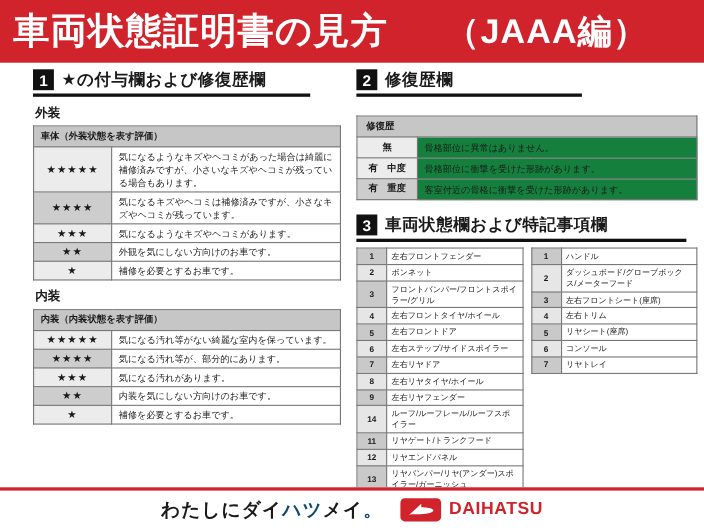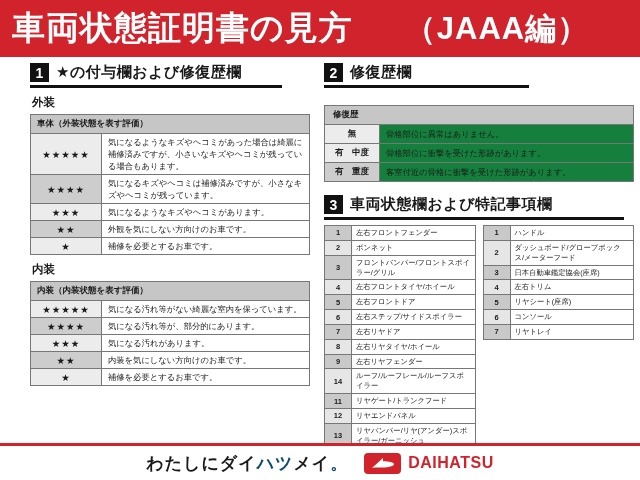--- a/index.html
+++ b/index.html
@@ -234,21 +234,21 @@
               <tr class="row-odd">
             <td class="no">1</td>
             <td class="name">ハンドル</td>
           </tr>
           <tr class="row-even">
             <td class="no">2</td>
             <td class="name">ダッシュボード/グローブボックス/メーターフード</td>
           </tr>
           <tr class="row-odd">
             <td class="no">3</td>
-            <td class="name">日本自動車鑑定協会(座席)</td>
+            <td class="name">左右フロントシート(座席)</td>
           </tr>
           <tr class="row-even">
             <td class="no">4</td>
             <td class="name">左右トリム</td>
           </tr>
           <tr class="row-odd">
             <td class="no">5</td>
             <td class="name">リヤシート(座席)</td>
           </tr>
           <tr class="row-even">

